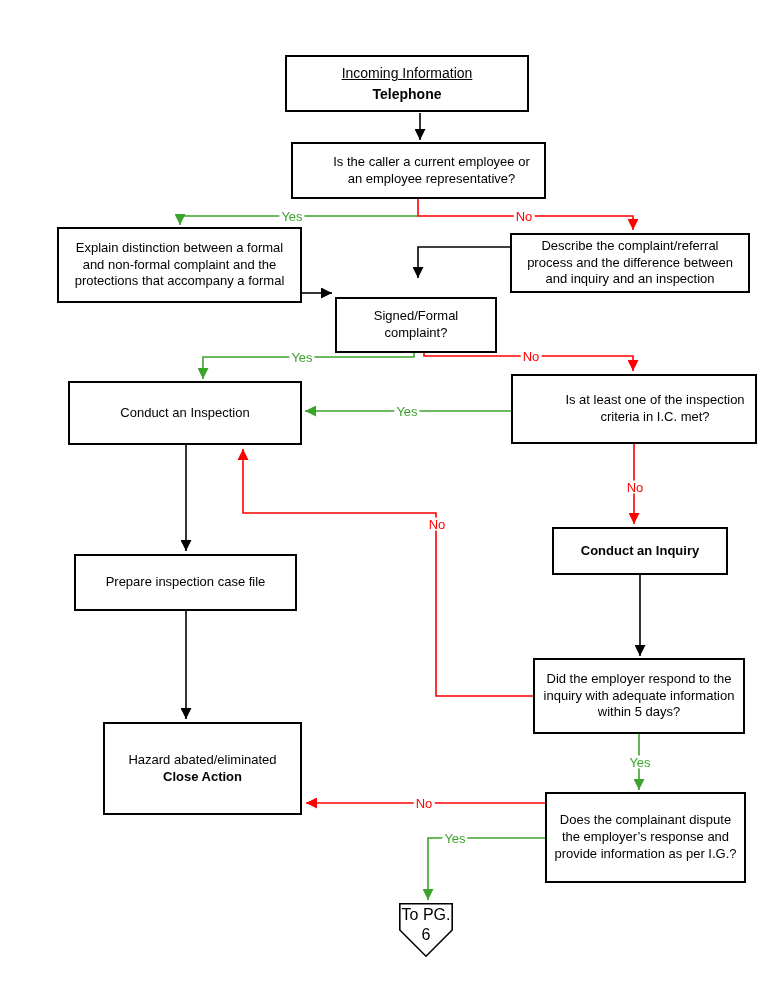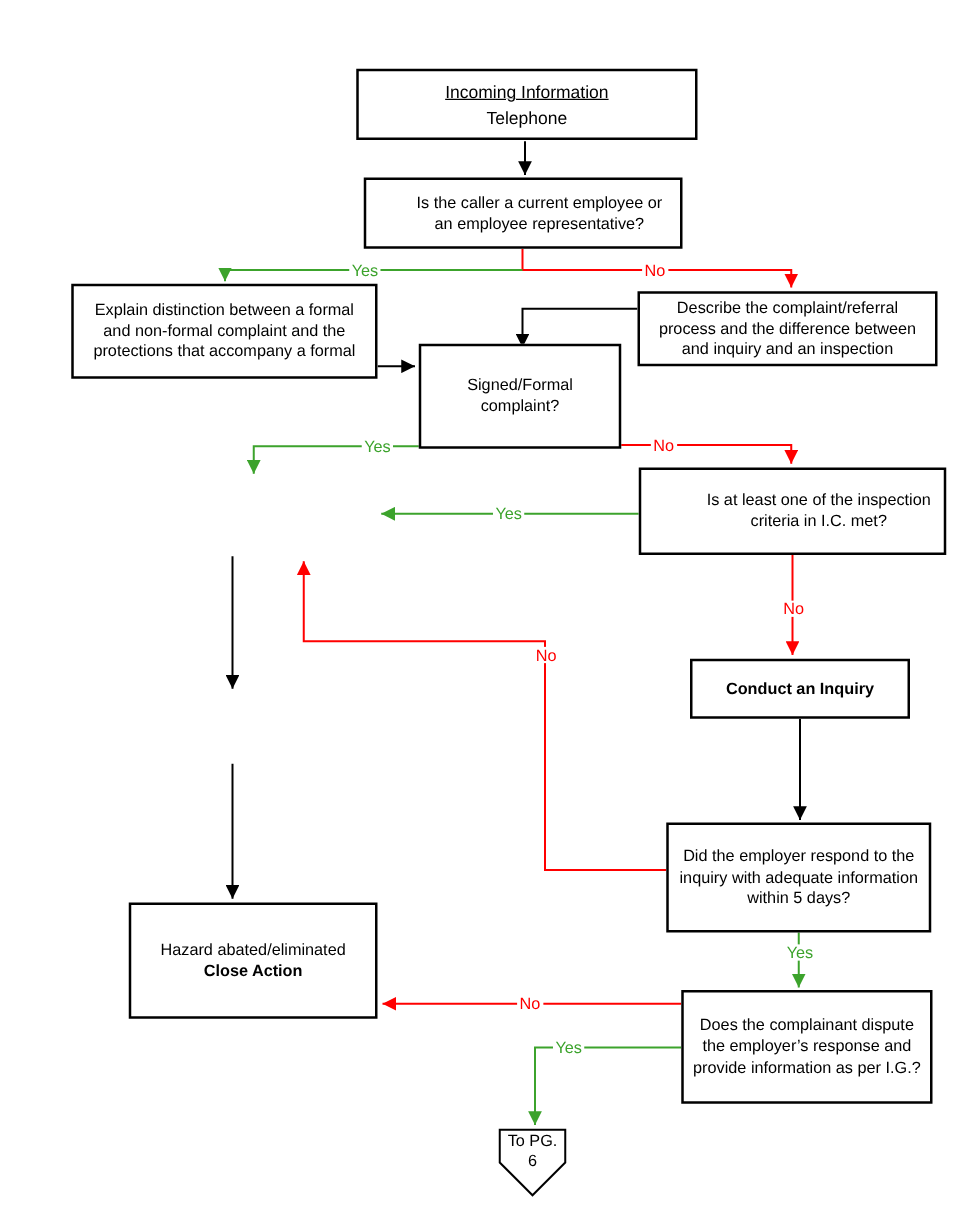--- a/index.html
+++ b/index.html
@@ -8,33 +8,33 @@
     font-family:"Liberation Sans",sans-serif;overflow:hidden;
   }
   .wires{position:absolute;left:0;top:0;}
   .node{
     position:absolute;box-sizing:border-box;background:#ffffff;
     border:2px solid #000;display:flex;flex-direction:column;
     align-items:center;justify-content:center;text-align:center;
     font-size:13px;line-height:1.3;color:#000;padding:3px 6px;
   }
   .node .title-u{font-size:14px;text-decoration:underline;}
-  .node .title-b{font-size:14px;font-weight:normal;margin-top:2px;}
+  .node .title-b{font-size:14px;font-weight:bold;margin-top:2px;}
   .node .line-b{font-weight:bold;}
   .edge-label{
     position:absolute;transform:translate(-50%,-50%);
     background:#ffffff;padding:0 2px;font-size:13px;line-height:1;
     white-space:nowrap;
     text-align:center;
   }
   .yes{color:#3CA32C;}
   .no{color:#FF0000;}
   .offpage-text{
     position:absolute;left:399px;top:905px;width:54px;
-    text-align:center;font-size:13px;line-height:1.25;color:#000;
+    text-align:center;font-size:16px;line-height:1.25;color:#000;
   }
 </style>
 </head>
 <body>
 
 <div class="canvas">
 
   <svg class="wires" width="784" height="984" viewBox="0 0 784 984">
     <defs>
       <marker id="ab" viewBox="0 0 10 10" refX="10" refY="5" markerWidth="11" markerHeight="11" markerUnits="userSpaceOnUse" orient="auto">
@@ -63,52 +63,58 @@
 
     <path d="M418,216 H180 V225" fill="none" stroke="#3CA32C" stroke-width="1.6" marker-end="url(#ag)"></path>
     <path d="M414,353 V357 H203 V379" fill="none" stroke="#3CA32C" stroke-width="1.6" marker-end="url(#ag)"></path>
     <path d="M511,411 H305" fill="none" stroke="#3CA32C" stroke-width="1.6" marker-end="url(#ag)"></path>
     <path d="M639,734 V790" fill="none" stroke="#3CA32C" stroke-width="1.6" marker-end="url(#ag)"></path>
     <path d="M545,838 H428 V900" fill="none" stroke="#3CA32C" stroke-width="1.6" marker-end="url(#ag)"></path>
 
     <path d="M399.8,903.8 H452.2 V930 L426,956.2 L399.8,930 Z" fill="#ffffff" stroke="#000" stroke-width="1.6"></path>
   </svg>
 
-  <div class="node" style="left:285px;top:55px;width:273px;height:57px;">
+  <div class="node" style="left:285px;top:55px;width:244px;height:57px;">
     <div class="title-u">Incoming Information</div>
     <div class="title-b">Telephone</div>
   </div>
 
   <div class="node" style="left:291px;top:142px;width:255px;height:57px;padding-left:32px;">
     <span>Is the caller a current employee or an employee representative?</span>
   </div>
 
   <div class="node" style="left:57px;top:227px;width:245px;height:76px;">
     <span>Explain distinction between a formal and non-formal complaint and the protections that accompany a formal</span>
   </div>
 
   <div class="node" style="left:510px;top:233px;width:240px;height:60px;">
     <span>Describe the complaint/referral process and the difference between and inquiry and an inspection</span>
   </div>
 
-  <div class="node" style="left:335px;top:275px;width:162px;height:84px;">
+  <div class="node" style="left:335px;top:297px;width:162px;height:56px;">
     <span>Signed/Formal complaint?</span>
   </div>
 
+  <div class="node" style="left:68px;top:381px;width:234px;height:64px;">
+    <span>Conduct an Inspection</span>
+  </div>
 
   <div class="node" style="left:511px;top:374px;width:246px;height:70px;padding-left:48px;">
     <span>Is at least one of the inspection criteria in I.C. met?</span>
   </div>
 
+  <div class="node" style="left:74px;top:554px;width:223px;height:57px;">
+    <span>Prepare inspection case file</span>
+  </div>
 
   <div class="node" style="left:552px;top:527px;width:176px;height:48px;font-weight:bold;">
     <span>Conduct an Inquiry</span>
   </div>
 
-  <div class="node" style="left:533px;top:658px;width:212px;height:88px;">
+  <div class="node" style="left:533px;top:658px;width:212px;height:76px;">
     <span>Did the employer respond to the inquiry with adequate information within 5 days?</span>
   </div>
 
   <div class="node" style="left:103px;top:722px;width:199px;height:93px;">
     <div>Hazard abated/eliminated</div>
     <div class="line-b">Close Action</div>
   </div>
 
   <div class="node" style="left:545px;top:792px;width:201px;height:91px;">
     <span>Does the complainant dispute the employer’s response and provide information as per I.G.?</span>

